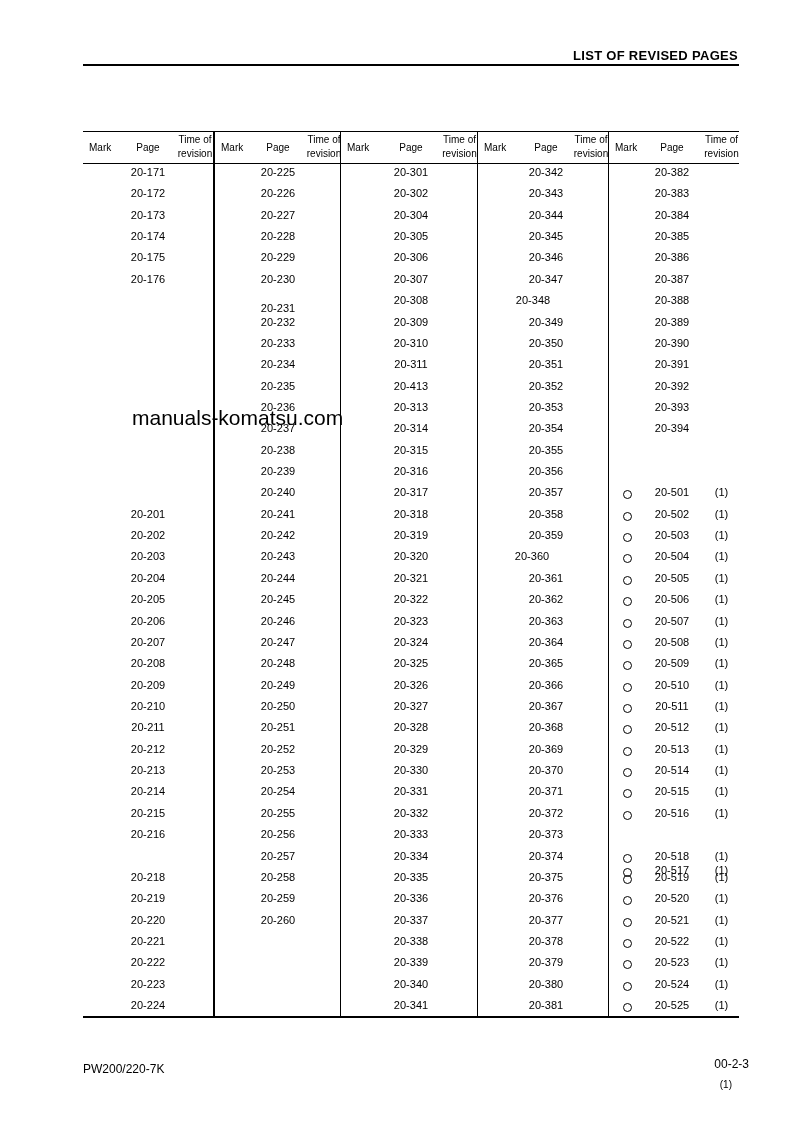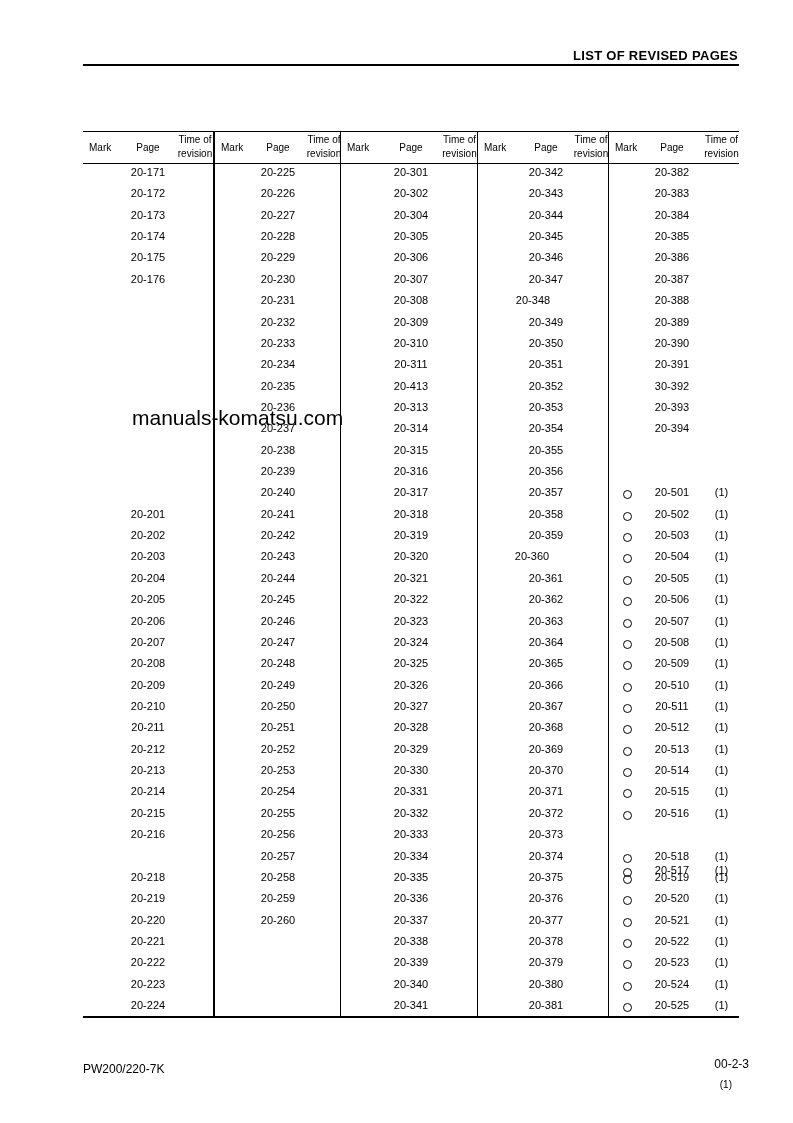--- a/index.html
+++ b/index.html
@@ -278,21 +278,21 @@
         <div class="cell" style="left: 33px; width: 60px;">20-229</div>
         <div class="cell" style="left: 91px; width: 36px;"></div>
       </div>
       <div class="row" style="top: 141.8px;">
         <div class="cell mk" style="left: 11px;"></div>
         <div class="cell" style="left: 33px; width: 60px;">20-230</div>
         <div class="cell" style="left: 91px; width: 36px;"></div>
       </div>
       <div class="row" style="top: 163.16px;">
         <div class="cell mk" style="left: 11px;"></div>
-        <div class="cell" style="left: 33px; width: 60px;">20-231</div>
+        <div class="cell" style="left: 33px; width: 60px; margin-top: 8px;">20-231</div>
         <div class="cell" style="left: 91px; width: 36px;"></div>
       </div>
       <div class="row" style="top: 184.52px;">
         <div class="cell mk" style="left: 11px;"></div>
         <div class="cell" style="left: 33px; width: 60px;">20-232</div>
         <div class="cell" style="left: 91px; width: 36px;"></div>
       </div>
       <div class="row" style="top: 205.88px;">
         <div class="cell mk" style="left: 11px;"></div>
         <div class="cell" style="left: 33px; width: 60px;">20-233</div>
@@ -922,21 +922,21 @@
         <div class="cell" style="left: 34px; width: 58px;">20-390</div>
         <div class="cell" style="left: 94px; width: 37px;"></div>
       </div>
       <div class="row" style="top: 227.24px;">
         <div class="cell mk" style="left: 11px;"></div>
         <div class="cell" style="left: 34px; width: 58px;">20-391</div>
         <div class="cell" style="left: 94px; width: 37px;"></div>
       </div>
       <div class="row" style="top: 248.6px;">
         <div class="cell mk" style="left: 11px;"></div>
-        <div class="cell" style="left: 34px; width: 58px;">30-392</div>
+        <div class="cell" style="left: 34px; width: 58px;">20-392</div>
         <div class="cell" style="left: 94px; width: 37px;"></div>
       </div>
       <div class="row" style="top: 269.96px;">
         <div class="cell mk" style="left: 11px;"></div>
         <div class="cell" style="left: 34px; width: 58px;">20-393</div>
         <div class="cell" style="left: 94px; width: 37px;"></div>
       </div>
       <div class="row" style="top: 291.32px;">
         <div class="cell mk" style="left: 11px;"></div>
         <div class="cell" style="left: 34px; width: 58px;">20-394</div>

